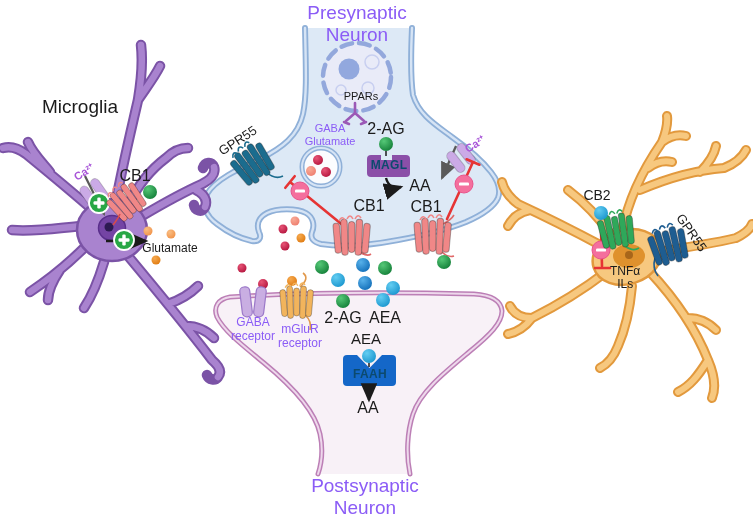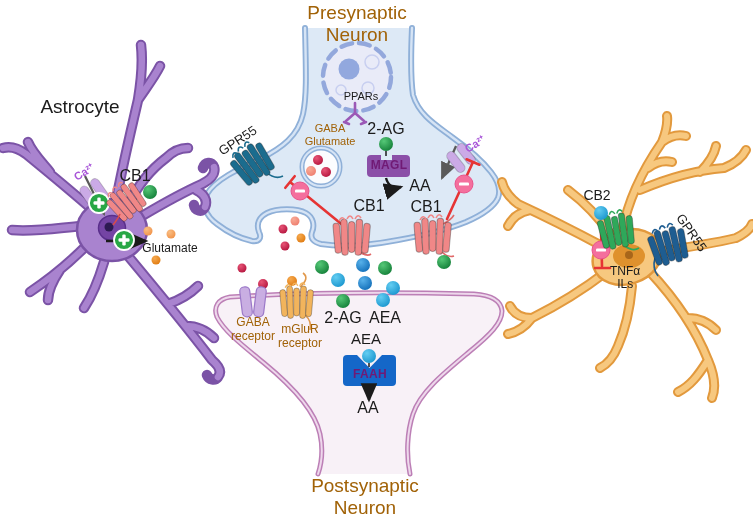--- a/index.html
+++ b/index.html
@@ -1,27 +1,27 @@
 <!DOCTYPE html>
 <html style="--c-presyn_fill: #dde9f6; --c-presyn_membrane: #8fb0d8; --c-presyn_membrane_inner: #d6e4f5; --c-postsyn_fill: #f8f1f7; --c-postsyn_membrane: #bc7fb6; --c-postsyn_membrane_inner: #eed8ec; --c-astrocyte: #a983cf; --c-astrocyte_dark: #7b53a6; --c-astro_nucleus: #7444a4; --c-astro_nucleolus: #2d1a52; --c-microglia: #f7c87f; --c-microglia_dark: #e2993d; --c-microglia_nucleus: #df912d; --c-microglia_nucleolus: #a8661a; --c-cb1: #f08787; --c-cb2: #2fa85a; --c-gpr55: #1b6c8e; --c-gpr55_microglia: #1e5d91; --c-gaba_receptor: #c9aee2; --c-mglur_receptor: #f2b45c; --c-magl: #8b4fa8; --c-faah: #1467c8; --c-two_ag: #1f9e46; --c-aea: #29aadd; --c-gaba_dot: #cf2550; --c-glutamate_dot: #ef8b2e; --c-inhibition: #e63434; --c-plus_badge: #28a745; --c-minus_badge: #f46f9d; --c-calcium: #a855d8; --c-presyn_nucleus_fill: #e9ebf8; --c-presyn_nucleus_ring: #93a8dc; --c-ppars_receptor: #9b59b6;"><head>
 <meta charset="utf-8">
 <style>
   html,body{margin:0;padding:0;background:#ffffff;}
   #stage{position:relative;width:753px;height:525px;background:#ffffff;overflow:hidden;
          font-family:"Liberation Sans",sans-serif;}
   #stage svg{position:absolute;left:0;top:0;}
   .lbl{position:absolute;transform:translate(-50%,-50%);color:#1b1b1b;font-weight:500;
        text-align:center;white-space:nowrap;line-height:1.12;}
-  .lblk{position:absolute;transform:translateX(-50%);color:#a16207;font-weight:500;
+  .lblk{position:absolute;transform:translateX(-50%);color:#8b5cf6;font-weight:500;
         text-align:center;white-space:nowrap;line-height:1.15;}
   .t19{font-size:19px}.t16{font-size:16px}.t15{font-size:15px}.t14{font-size:14px}
   .t13{font-size:13px}.t12{font-size:12px}.t11{font-size:11px}
   .rot-l{transform:translate(-50%,-50%) rotate(-33deg)}
   .rot-r{transform:translate(-50%,-50%) rotate(55deg)}
-  .white{color:#701a75;font-weight:700;letter-spacing:.3px}
+  .white{color:#0c4a6e;font-weight:700;letter-spacing:.3px}
   .ca{color:var(--c-calcium);font-weight:700;font-size:11px}
   .tnf{position:absolute;color:#1b1b1b;font-weight:500;font-size:12px;line-height:1.1;text-align:center}
   
   .f-presyn{fill:var(--c-presyn_fill)}
   .m-outer{fill:none;stroke:var(--c-presyn_membrane);stroke-width:6;stroke-linecap:round}
   .m-inner{fill:none;stroke:var(--c-presyn_membrane_inner);stroke-width:2.4;stroke-linecap:round}
   .f-postsyn{fill:var(--c-postsyn_fill)}
   .pm-outer{fill:none;stroke:var(--c-postsyn_membrane);stroke-width:5;stroke-linecap:round}
   .pm-inner{fill:none;stroke:var(--c-postsyn_membrane_inner);stroke-width:2;stroke-linecap:round}
   .astro-under{stroke:var(--c-astrocyte_dark);stroke-width:10.5;fill:none;stroke-linecap:round;stroke-linejoin:round}
@@ -273,21 +273,21 @@
 </svg>
 
 <div class="lblk t19" style="left:357px;top:2px;">
   <div>Presynaptic</div>
   <div>Neuron</div>
 </div>
 <div class="lblk t19" style="left:365px;top:475px;">
   <div>Postsynaptic</div>
   <div>Neuron</div>
 </div>
-<div class="lbl t19" style="left:80px;top:107px;">Astrocyte</div>
+<div class="lbl t19" style="left:80px;top:107px;">Microglia</div>
 
 <div class="lbl t11" style="left:361px;top:96px;">PPARs</div>
 <div class="lblk t11" style="left:330px;top:122px;">
   <div>GABA</div>
   <div>Glutamate</div>
 </div>
 <div class="lbl t13 rot-l" style="left:238px;top:141px;">GPR55</div>
 <div class="lbl t16" style="left:386px;top:129px;">2-AG</div>
 <div class="lbl t12 white" style="left:389px;top:166px;">MAGL</div>
 <div class="lbl t16" style="left:420px;top:186px;">AA</div>

